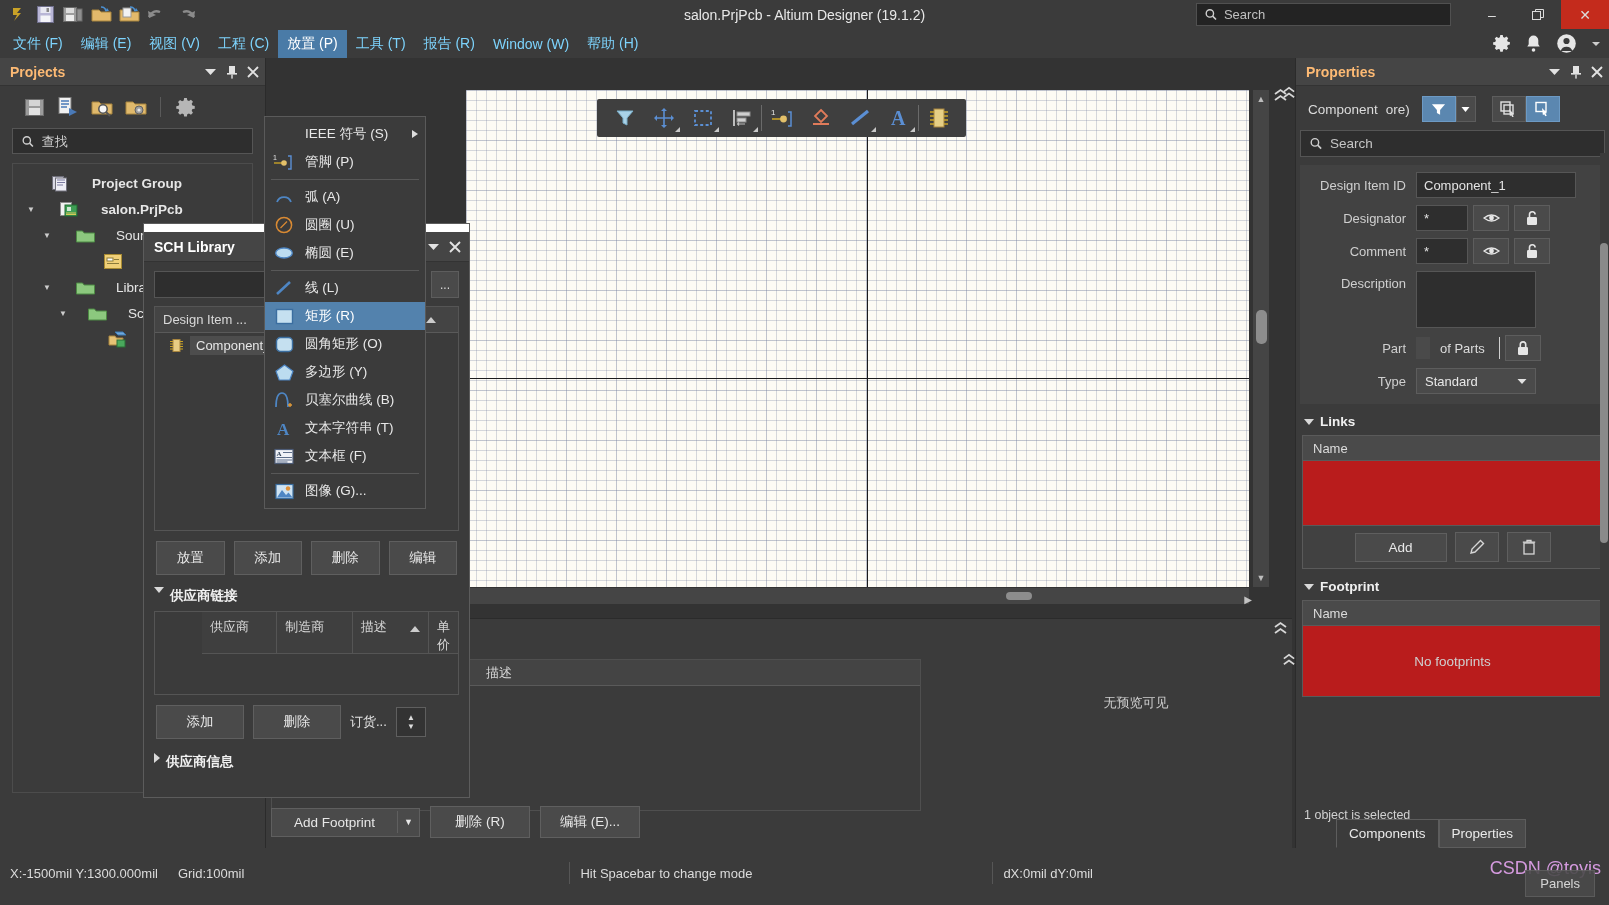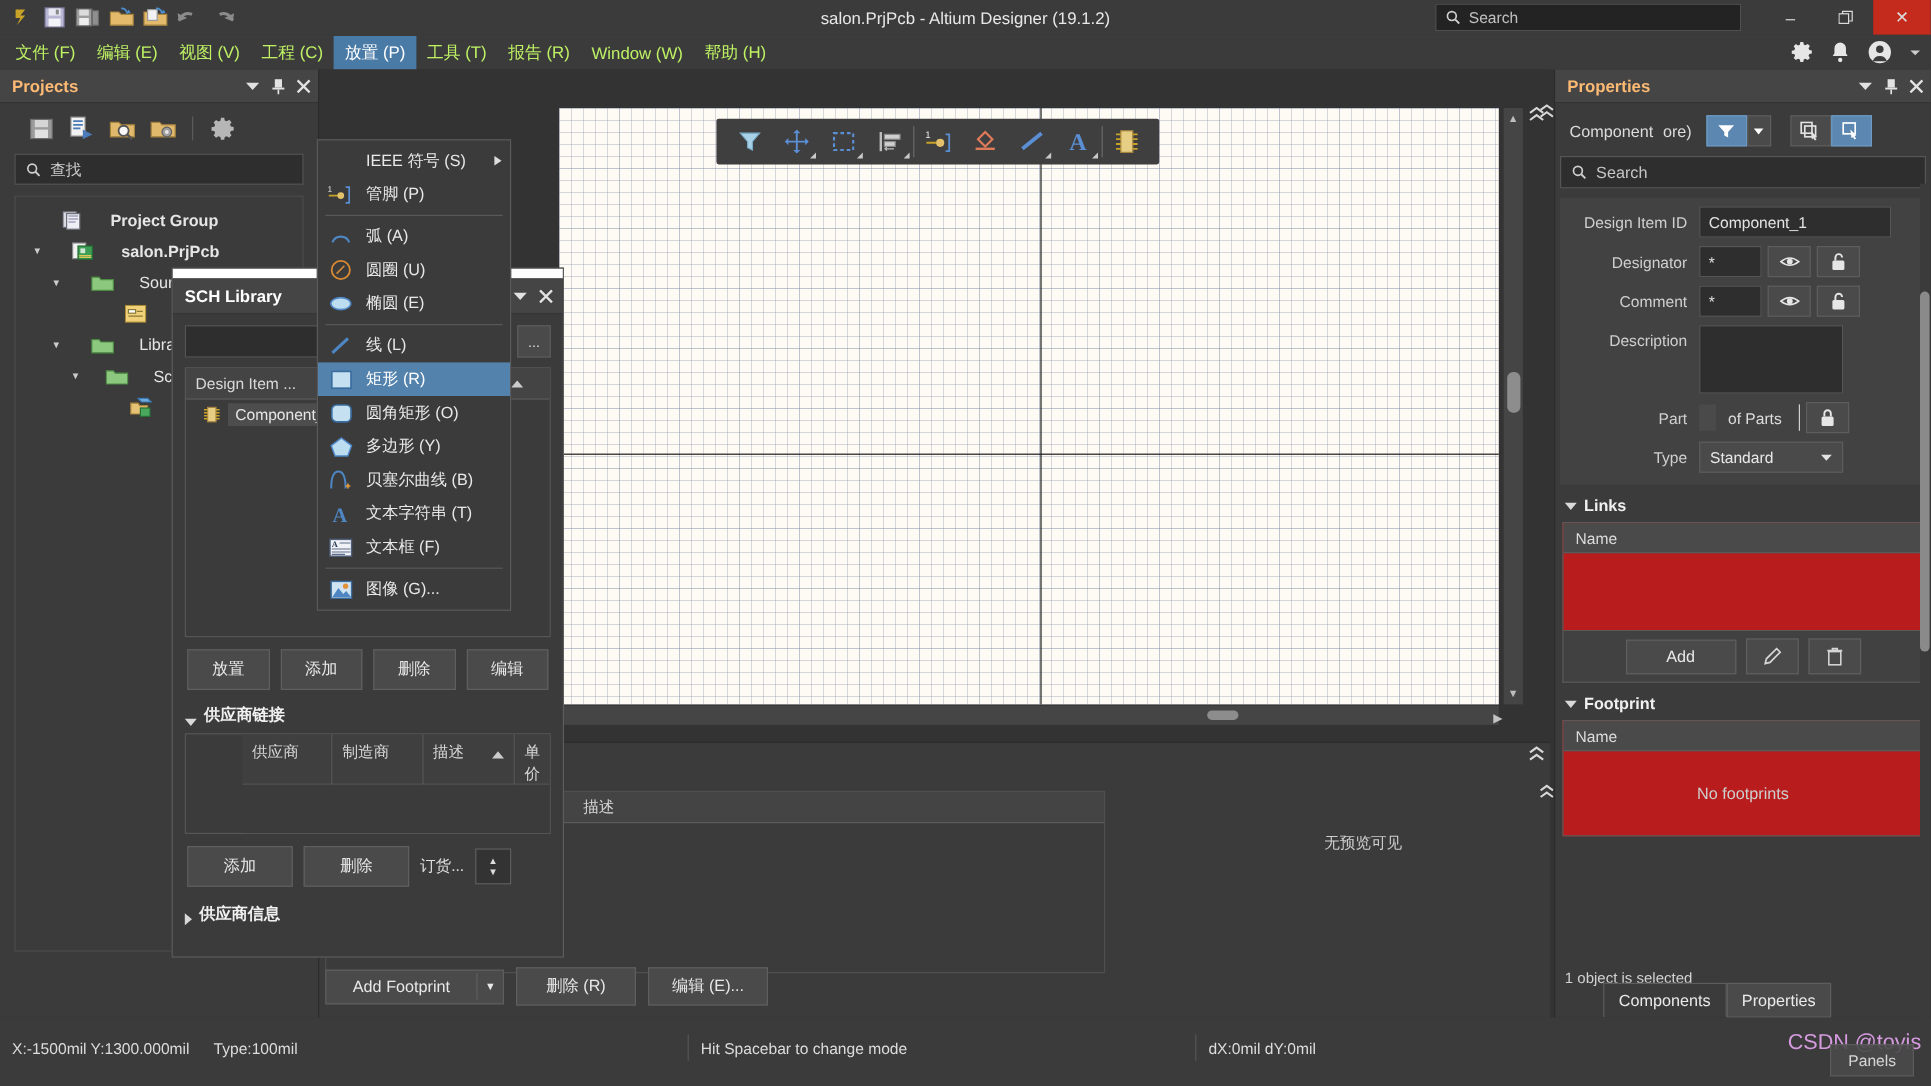--- a/index.html
+++ b/index.html
@@ -43,21 +43,21 @@
     color: #dcdcdc; cursor: pointer; font-size: 14px;
   }
   .wbtn.close { background: #c42b1c; width: 48px; }
 
   
   .menubar {
     position: absolute; top: 29px; left: 0; width: 1609px; height: 29px;
     background: #3b3b3b; display: flex; align-items: center; padding-left: 4px;
   }
   .menu-item {
-    padding: 5px 9px; font-size: 14px; color: #bef264; cursor: pointer; white-space: nowrap;
+    padding: 5px 9px; font-size: 14px; color: #7dd3fc; cursor: pointer; white-space: nowrap;
   }
   .menu-item.active { background: #4a7ba7; color: #fff; }
   .menu-right {
     position: absolute; right: 8px; top: 0; height: 29px;
     display: flex; align-items: center; gap: 14px;
   }
   .mr-icon { cursor: pointer; display: flex; align-items: center; }
 
   
   .workspace {
@@ -298,21 +298,21 @@
   .sort-arrow { position: absolute; right: 22px; width:0;height:0;
      border-left:5px solid transparent;border-right:5px solid transparent;border-bottom:6px solid #ccc; }
   .sch-row { height: 24px; display: flex; align-items: center; gap: 6px; padding-left: 14px;
      font-size: 13px; color: #e6e6e6; cursor: pointer; }
   .sch-row .hl { background: #4d4d4d; padding: 2px 6px; }
   .sch-btnrow { display: flex; gap: 9px; padding: 10px 12px 0 12px; }
   .sch-btn {
     flex: 1; background: #4a4a4a; border: 1px solid #5f5f5f; color: #e8e8e8;
     font-size: 13.5px; font-family: inherit; padding: 7px 0; cursor: pointer; text-align: center;
   }
-  .sl-sect { display: flex; align-items: flex-end; gap: 6px; padding: 12px 0 6px 10px;
+  .sl-sect { display: flex; align-items: flex-start; gap: 6px; padding: 12px 0 6px 10px;
      font-size: 13.5px; font-weight: bold; color: #f0f0f0; }
   .sup-table { margin: 0 10px; border: 1px solid #555; padding-left: 47px; }
   .sup-th { height: 42px; display: flex; align-items: flex-start; background: #3f3f3f;
      border-bottom: 1px solid #555; font-size: 13px; color: #d6d6d6; }
   .sup-th > div { padding: 6px 0 0 8px; border-right: 1px solid #555; height: 42px; position: relative; }
   .sup-th > div:last-child { border-right: 0; }
   .sup-body { height: 40px; background: #3b3b3b; }
   .sup-btnrow { display: flex; gap: 9px; padding: 10px 12px 0 12px; align-items: center; }
   .spin {
     width: 30px; height: 30px; background: #333; border: 1px solid #5f5f5f;
@@ -1083,21 +1083,21 @@
         </span>
         <span>图像 (G)...</span>
       </div>
     </div>
 
   </div>
 
   <div class="statusbar">
     <div class="sb-inner">
       <div class="sb-cell">X:-1500mil Y:1300.000mil</div>
-      <div class="sb-cell">Type:100mil</div>
+      <div class="sb-cell">Grid:100mil</div>
       <div style="flex:0 0 315px"></div>
       <div class="sb-div"></div>
       <div class="sb-cell">Hit Spacebar to change mode</div>
       <div style="flex:0 0 230px"></div>
       <div class="sb-div"></div>
       <div class="sb-cell">dX:0mil dY:0mil</div>
     </div>
     <div class="watermark">CSDN @toyis</div>
     <div class="panels-btn">Panels</div>
   </div>

